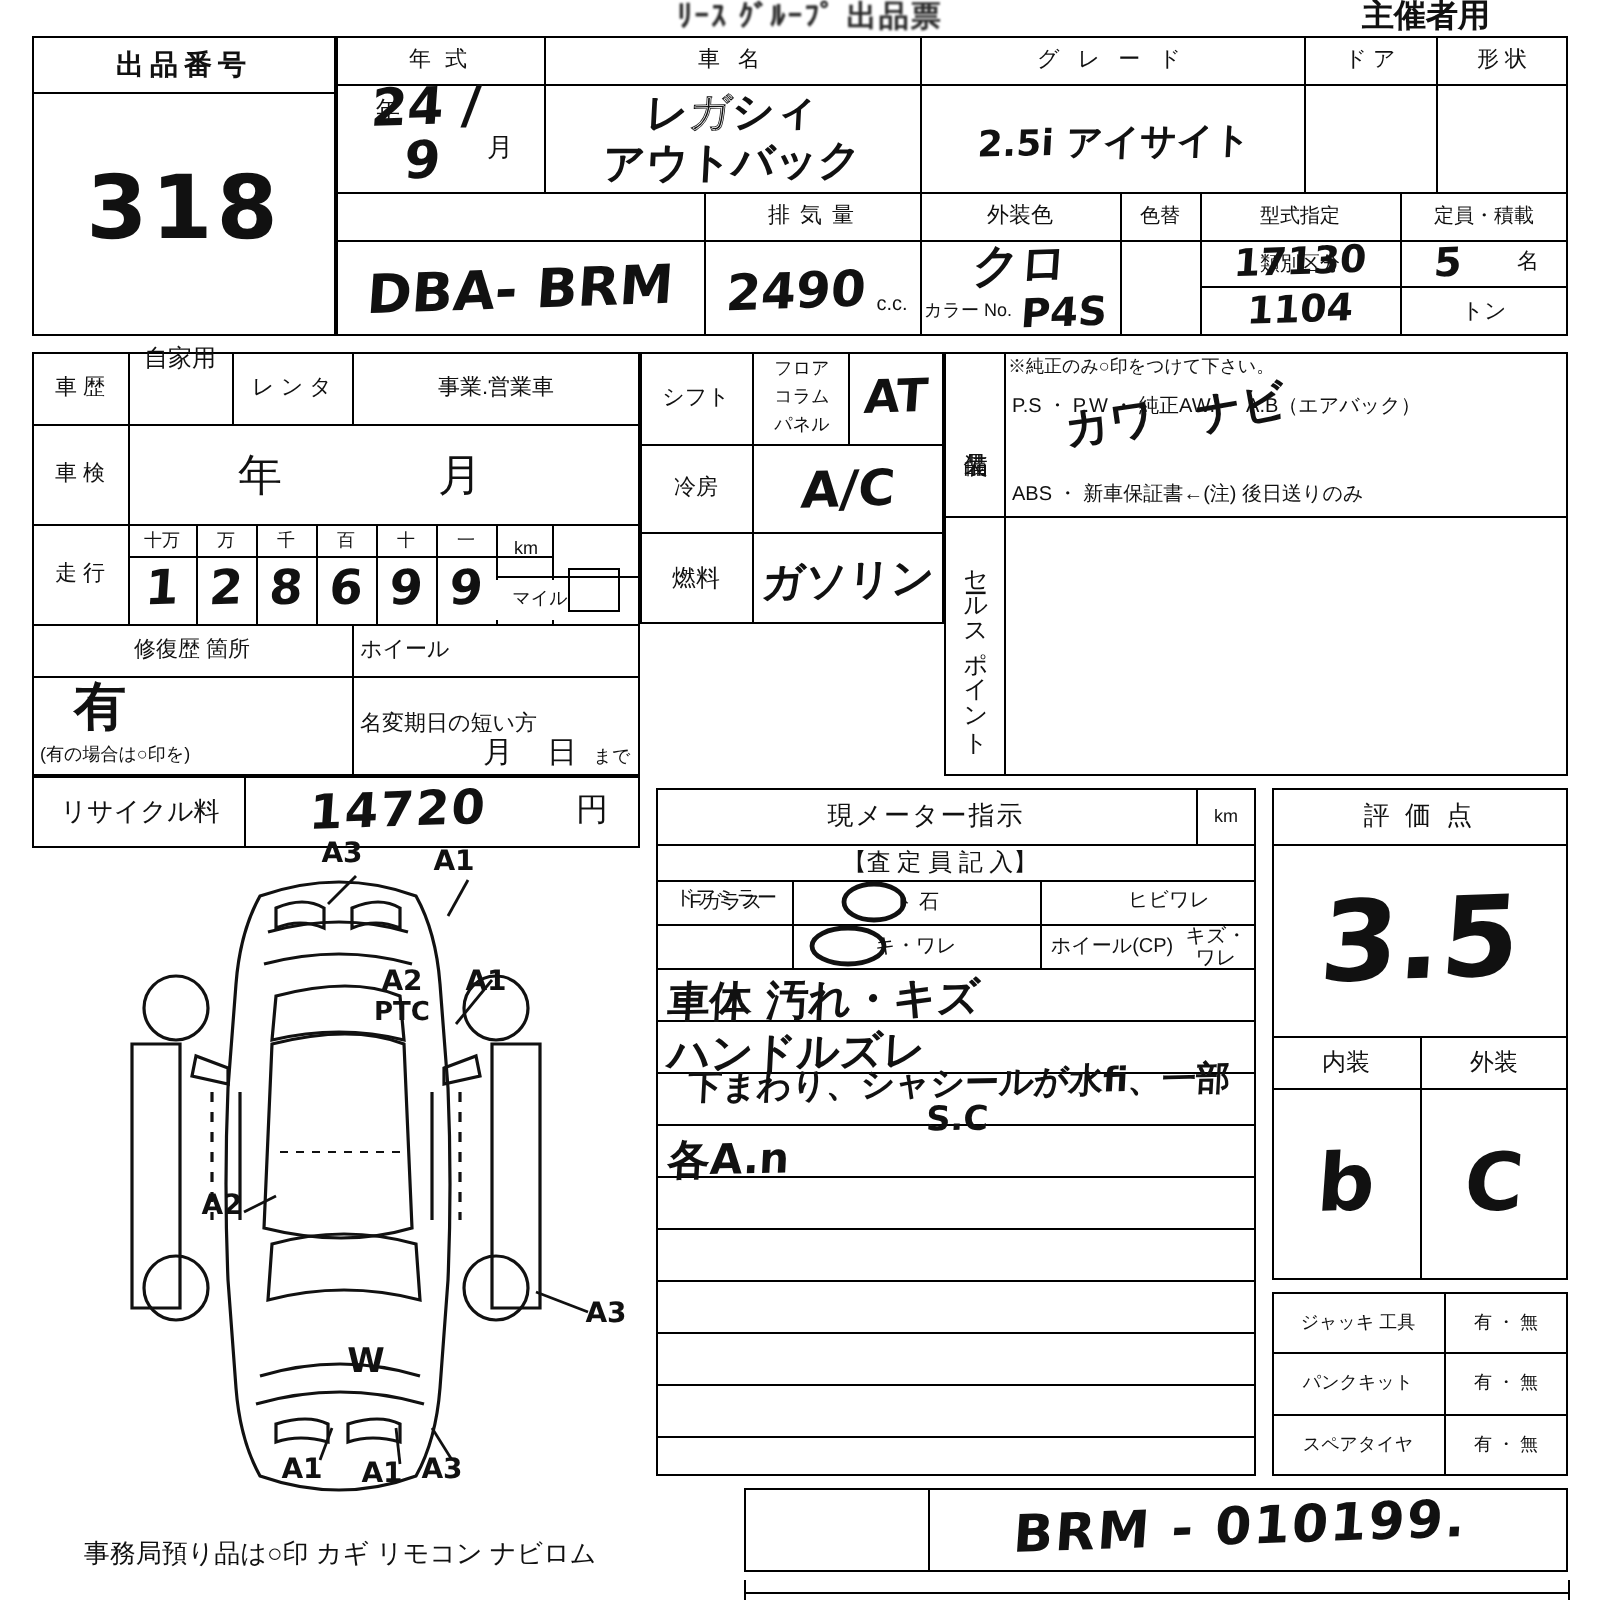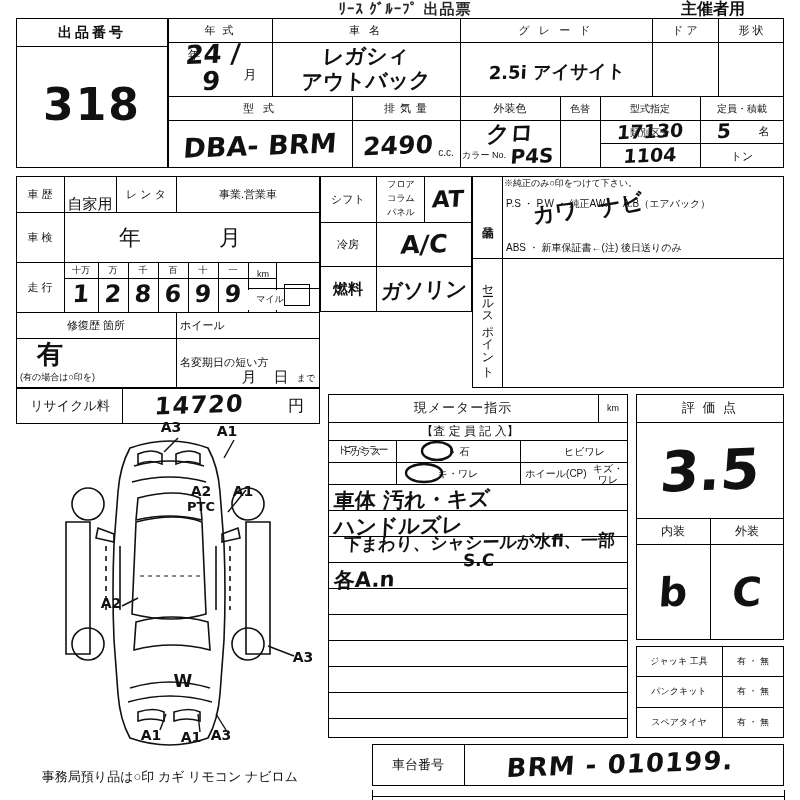--- a/index.html
+++ b/index.html
@@ -59,21 +59,20 @@
   <div class="lbl" style="left:718px;top:19px;width:66px;height:23px;">形 状</div>
 
   <div class="hw slant" style="left:172px;top:44px;width:80px;height:48px;font-size:26px;">24 / 9</div>
   <div class="hw" style="left:182px;top:44px;width:24px;height:22px;font-size:12px;font-weight:normal;">年</div>
   <div class="hw" style="left:238px;top:64px;width:24px;height:22px;font-size:13px;font-weight:normal;">月</div>
 
   <div class="hw slant2" style="left:276px;top:42px;width:180px;height:28px;font-size:21px;">レガシィ</div>
   <div class="hw slant2" style="left:276px;top:66px;width:180px;height:30px;font-size:21px;">アウトバック</div>
   <div class="hw slant2" style="left:462px;top:56px;width:190px;height:32px;font-size:18px;">2.5i アイサイト</div>
 
-  <div class="lbl" style="left:168px;top:97px;width:184px;height:23px;letter-spacing:3px;">型 式</div>
   <div class="lbl" style="left:352px;top:97px;width:108px;height:23px;letter-spacing:1px;">排 気 量</div>
   <div class="lbl" style="left:460px;top:97px;width:100px;height:23px;">外装色</div>
   <div class="lbl" style="left:560px;top:97px;width:40px;height:23px;font-size:10px;">色替</div>
   <div class="lbl" style="left:600px;top:97px;width:100px;height:23px;font-size:10px;">型式指定</div>
   <div class="lbl" style="left:700px;top:97px;width:84px;height:23px;font-size:10px;">定員・積載</div>
   <div class="lbl" style="left:600px;top:121px;width:100px;height:22px;font-size:10px;">類別区分</div>
 
   <div class="hw slant" style="left:170px;top:126px;width:180px;height:40px;font-size:27px;">DBA- BRM</div>
   <div class="hw slant" style="left:354px;top:126px;width:88px;height:40px;font-size:25px;">2490</div>
   <div class="lbl" style="left:432px;top:142px;width:28px;height:20px;font-size:10px;">c.c.</div>
@@ -93,21 +92,21 @@
   <div class="ln" style="left:16px;top:212px;width:304px;height:1px;"></div>
   <div class="ln" style="left:16px;top:262px;width:304px;height:1px;"></div>
   <div class="ln" style="left:16px;top:312px;width:304px;height:1px;"></div>
   <div class="ln" style="left:16px;top:338px;width:304px;height:1px;"></div>
   <div class="ln" style="left:64px;top:176px;width:1px;height:136px;"></div>
   <div class="ln" style="left:116px;top:176px;width:1px;height:36px;"></div>
   <div class="ln" style="left:176px;top:176px;width:1px;height:36px;"></div>
   <div class="ln" style="left:176px;top:312px;width:1px;height:76px;"></div>
 
   <div class="lbl" style="left:16px;top:177px;width:48px;height:35px;font-size:11px;">車 歴</div>
-  <div class="lbl" style="left:64px;top:187px;width:52px;height:35px;font-size:15px;">自家用</div>
+  <div class="lbl" style="left:64px;top:162px;width:52px;height:35px;font-size:12px;">自家用</div>
   <div class="lbl" style="left:116px;top:177px;width:60px;height:35px;font-size:11px;">レ ン タ</div>
   <div class="lbl" style="left:176px;top:177px;width:144px;height:35px;font-size:11px;">事業.営業車</div>
 
   <div class="lbl" style="left:16px;top:213px;width:48px;height:48px;font-size:11px;">車 検</div>
   <div class="lbl" style="left:110px;top:218px;width:40px;height:40px;font-size:22px;">年</div>
   <div class="lbl" style="left:210px;top:218px;width:40px;height:40px;font-size:22px;">月</div>
 
   <div class="lbl" style="left:16px;top:263px;width:48px;height:48px;font-size:11px;">走 行</div>
 
   <div class="ln" style="left:64px;top:278px;width:212px;height:1px;"></div>
@@ -161,21 +160,21 @@
 
   <div class="lbl" style="left:320px;top:177px;width:56px;height:45px;font-size:11px;">シフト</div>
   <div class="lbl tiny" style="left:378px;top:178px;width:46px;height:14px;">フロア</div>
   <div class="lbl tiny" style="left:378px;top:192px;width:46px;height:14px;">コラム</div>
   <div class="lbl tiny" style="left:378px;top:206px;width:46px;height:14px;text-align:right;">パネル</div>
   <div class="hw slant" style="left:424px;top:180px;width:48px;height:38px;font-size:23px;">AT</div>
 
   <div class="lbl" style="left:320px;top:223px;width:56px;height:43px;font-size:11px;">冷房</div>
   <div class="hw slant" style="left:378px;top:224px;width:92px;height:42px;font-size:25px;">A/C</div>
 
-  <div class="lbl" style="left:320px;top:267px;width:56px;height:45px;font-size:15px;font-weight:bold;">燃料</div>
+  <div class="lbl" style="left:320px;top:267px;width:56px;height:45px;font-size:12px;">燃料</div>
   <div class="hw slant" style="left:378px;top:268px;width:92px;height:44px;font-size:21px;">ガソリン</div>
 
   <div class="bx" style="left:472px;top:176px;width:312px;height:212px;"></div>
   <div class="ln" style="left:502px;top:176px;width:1px;height:212px;"></div>
   <div class="ln" style="left:472px;top:258px;width:312px;height:1px;"></div>
 
   <div class="vtext" style="left:472px;top:178px;width:30px;height:78px;font-size:12px;">装備品</div>
   <div class="vtext" style="left:472px;top:262px;width:30px;height:124px;font-size:12px;">セールスポイント</div>
 
   <div class="lbl tiny" style="left:504px;top:177px;width:260px;height:14px;justify-content:flex-start;">※純正のみ○印をつけて下さい。</div>
@@ -203,21 +202,21 @@
   <div class="ln" style="left:328px;top:666px;width:300px;height:1px;"></div>
   <div class="ln" style="left:328px;top:692px;width:300px;height:1px;"></div>
   <div class="ln" style="left:328px;top:718px;width:300px;height:1px;"></div>
 
   <div class="lbl" style="left:330px;top:396px;width:266px;height:25px;font-size:13px;letter-spacing:1px;">現メーター指示</div>
   <div class="lbl tiny" style="left:598px;top:396px;width:30px;height:25px;">km</div>
   <div class="lbl" style="left:328px;top:423px;width:284px;height:17px;font-size:12px;">【査 定 員 記 入】</div>
 
   <div class="lbl sm" style="left:330px;top:441px;width:66px;height:21px;">Fガラス</div>
   <div class="lbl sm" style="left:396px;top:441px;width:124px;height:21px;">ト 石</div>
-  <div class="lbl sm" style="left:520px;top:441px;width:129px;height:21px;">ヒビワレ</div>
+  <div class="lbl sm" style="left:520px;top:441px;width:129px;height:21px;font-family:Liberation Mono, monospace;">ヒビワレ</div>
   <div class="lbl sm" style="left:330px;top:439px;width:66px;height:21px;">ドアミラー</div>
   <div class="lbl sm" style="left:396px;top:463px;width:124px;height:21px;">キ・ワレ</div>
   <div class="lbl sm" style="left:520px;top:463px;width:72px;height:21px;">ホイール(CP)</div>
   <div class="lbl sm" style="left:588px;top:463px;width:40px;height:21px;">キズ・ワレ</div>
 
   <svg width="800" height="800" style="pointer-events:none;">
     <ellipse cx="437" cy="451" rx="15" ry="9" fill="none" stroke="#111" stroke-width="2.4"></ellipse>
     <ellipse cx="424" cy="473" rx="18" ry="9" fill="none" stroke="#111" stroke-width="2.4"></ellipse>
   </svg>
 
@@ -328,20 +327,19 @@
       <path d="M150 310 l6 -16"></path>
       <path d="M190 312 l-2 -18"></path>
       <path d="M216 310 l-10 -16"></path>
     </g>
   </svg>
 
   <div class="lbl" style="left:20px;top:752px;width:300px;height:22px;font-size:13px;margin-top:14px;">事務局預り品は○印  カギ  リモコン  ナビロム</div>
 
   <div class="bx" style="left:372px;top:744px;width:412px;height:42px;"></div>
   <div class="ln" style="left:464px;top:744px;width:1px;height:42px;"></div>
-  <div class="lbl" style="left:372px;top:746px;width:92px;height:38px;font-size:13px;">車台番号</div>
   <div class="hw slant" style="left:470px;top:744px;width:300px;height:42px;font-size:26px;letter-spacing:1px;">BRM - 010199.</div>
 
   <div class="ln" style="left:372px;top:796px;width:412px;height:1px;"></div>
   <div class="ln" style="left:372px;top:790px;width:1px;height:10px;"></div>
   <div class="ln" style="left:784px;top:790px;width:1px;height:10px;"></div>
 
 </div>
 
 </body></html>

